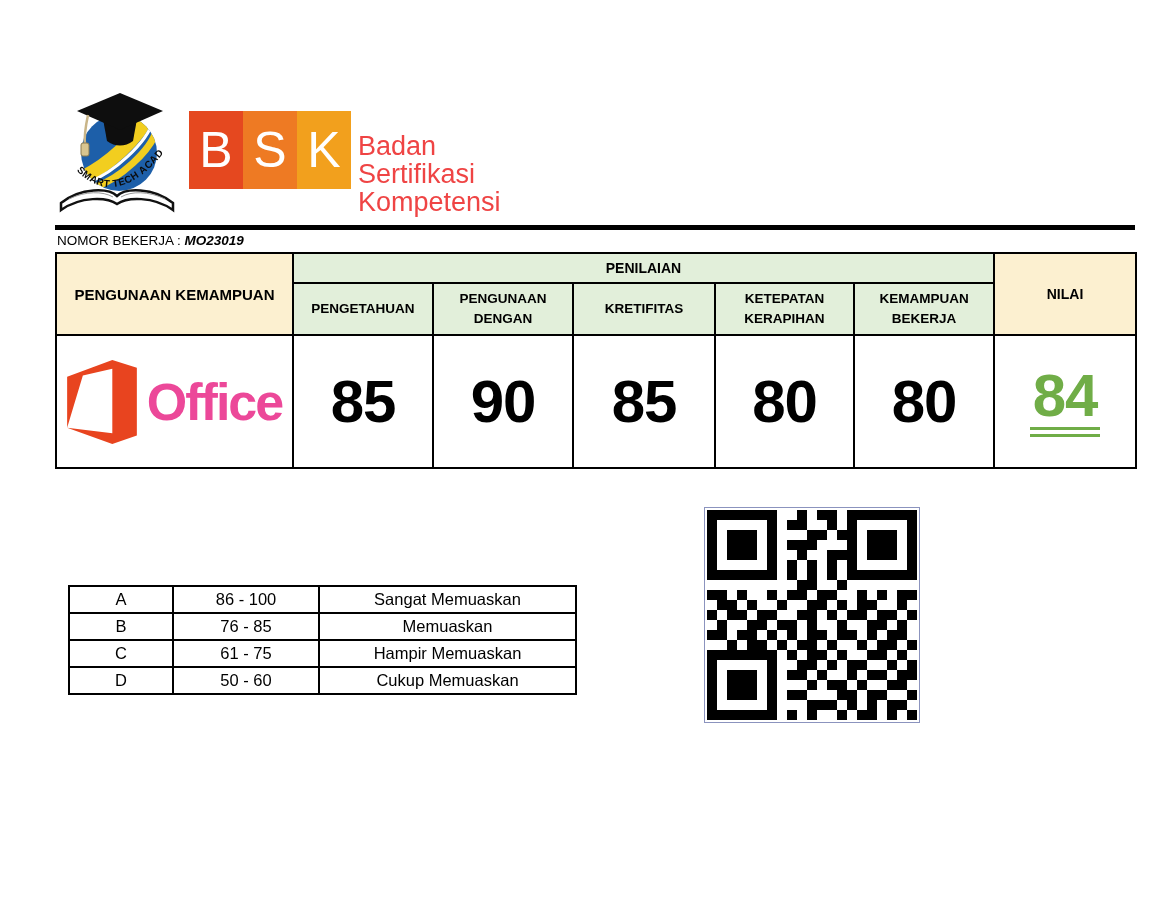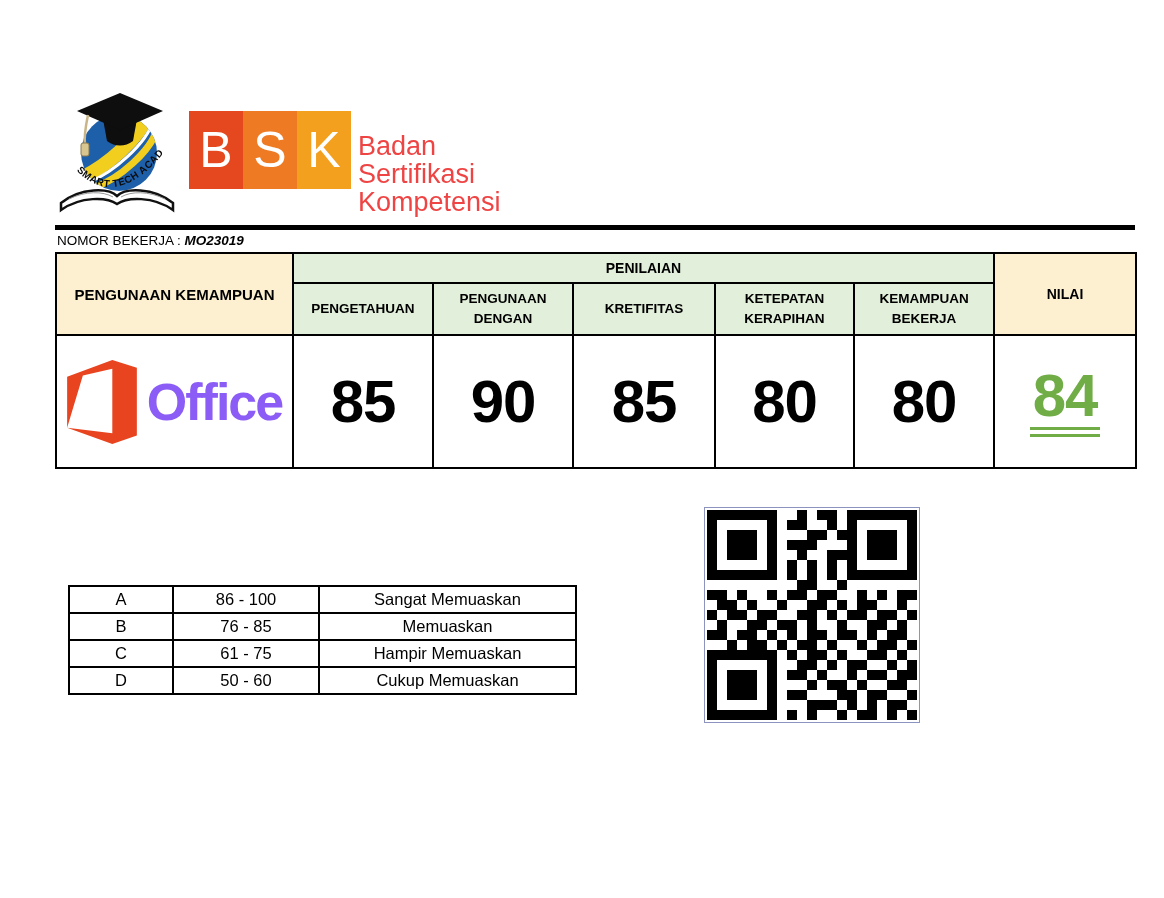--- a/index.html
+++ b/index.html
@@ -134,21 +134,21 @@
       <td class="r-sub" style="background-color: rgb(226, 239, 218);">KETEPATAN KERAPIHAN</td>
       <td class="r-sub" style="background-color: rgb(226, 239, 218);">KEMAMPUAN BEKERJA</td>
     </tr>
     <tr>
       <td class="r-data">
         <div class="office-cell-inner">
           <svg viewBox="0 0 2075 2500" width="70" height="84">
             <path fill="#E8441F" fill-rule="evenodd" d="M0,497.6 L1344.4,0 L2074.7,233.4 L2074.7,2249.7 L1344.4,2500 L0,2016.6 Z
                      M467.6,465 L1344.4,260.3 L1344.4,2178.4 L0,2016.6 Z"></path>
           </svg>
-          <span class="office-word" style="color: #8b5cf6;">Office</span>
+          <span class="office-word" style="color: #ec4899;">Office</span>
         </div>
       </td>
       <td class="r-data score">85</td>
       <td class="r-data score">90</td>
       <td class="r-data score">85</td>
       <td class="r-data score">80</td>
       <td class="r-data score">80</td>
       <td class="r-data">
         <span class="nilai-span" style="color: rgb(112, 173, 71);">84</span>
       </td>

